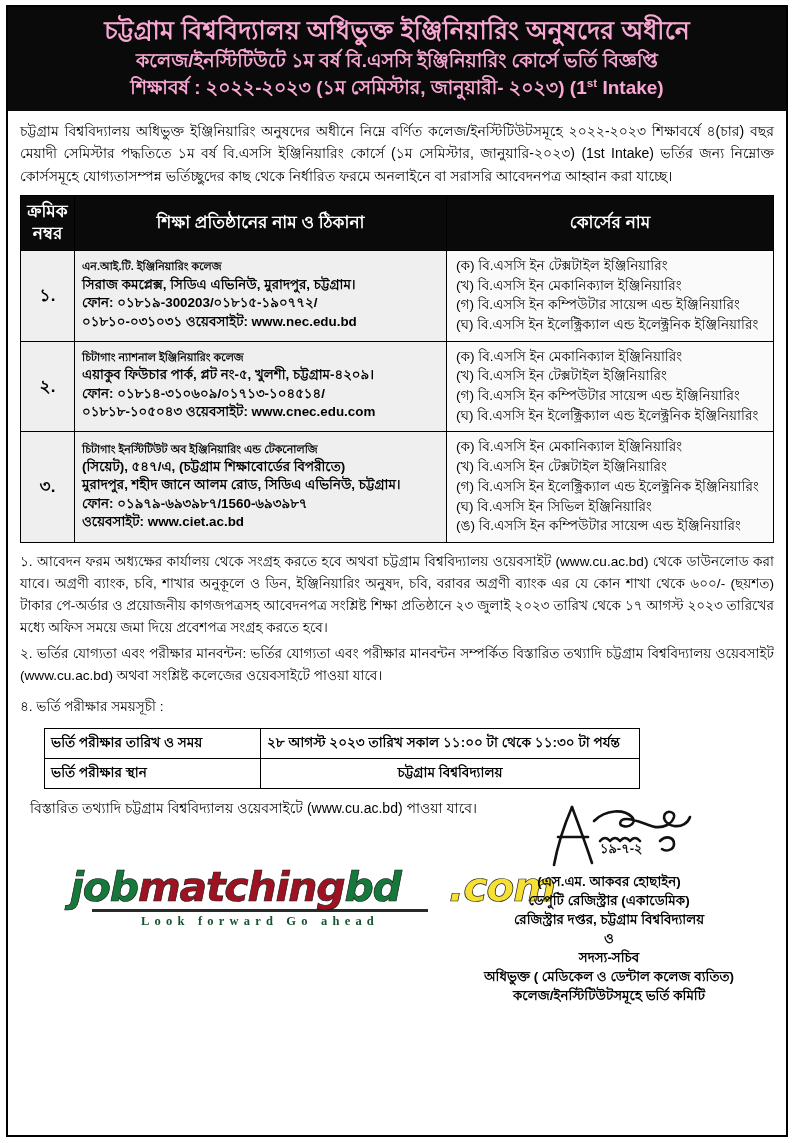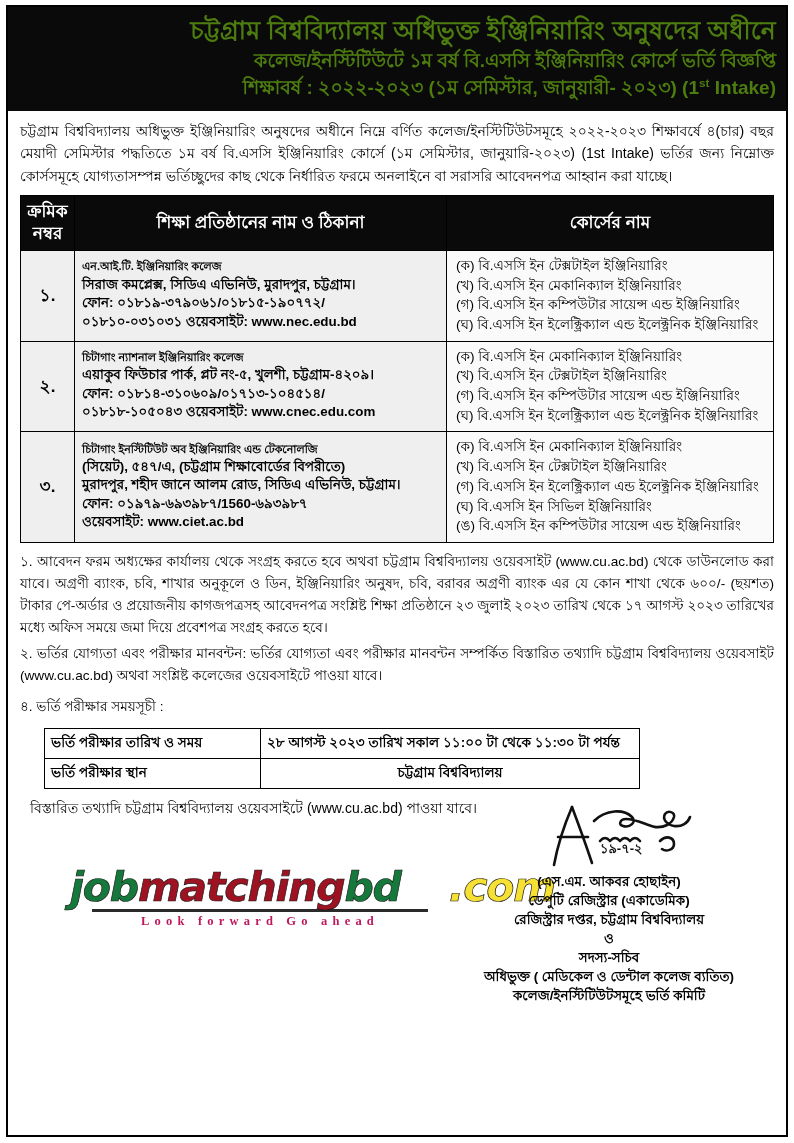--- a/index.html
+++ b/index.html
@@ -26,23 +26,23 @@
     height: 100%;
     border: 2px solid #000;
     background: #fff;
     display: flex;
     flex-direction: column;
   }
 
   
   .header-banner {
     background: #0a0a0a;
-    color: #4d7c0f;
+    color: #f9a8d4;
     padding: 9px 10px 11px 10px;
-    text-align: right;
+    text-align: center;
     line-height: 1.18;
   }
   .header-line1 {
     font-size: 25px;
     font-weight: 700;
     letter-spacing: 0.2px;
     white-space: nowrap;
   }
   .header-line2 {
     font-size: 19px;
@@ -190,21 +190,21 @@
   .logo-rule {
     height: 3px;
     background: #2a2a2a;
     width: 336px;
     margin: 1px auto 2px auto;
   }
   .logo-tag {
     font-family: "Liberation Serif", serif;
     font-size: 12.5px;
     font-weight: 700;
-    color: #be185d;
+    color: #14532d;
     letter-spacing: 5.2px;
     white-space: nowrap;
   }
 
   .sign-block {
     width: 330px;
     text-align: center;
     margin-right: 4px;
     margin-top: -26px;
   }
@@ -245,21 +245,21 @@
             <th class="col-crs">কোর্সের নাম</th>
           </tr>
         </thead>
         <tbody>
 
           <tr>
             <td class="cell-sl">১.</td>
             <td class="cell-inst">
               <div class="inst-name">এন.আই.টি. ইঞ্জিনিয়ারিং কলেজ</div>
               <div class="inst-line">সিরাজ কমপ্লেক্স, সিডিএ এভিনিউ, মুরাদপুর, চট্টগ্রাম।</div>
-              <div class="inst-line">ফোন: ০১৮১৯-৩৭৯০৬১/০১৮১৫-১৯০৭৭২/</div>
+              <div class="inst-line">ফোন: ০১৮১৯-300203/০১৮১৫-১৯০৭৭২/</div>
               <div class="inst-line">০১৮১০-০৩১০৩১ ওয়েবসাইট: www.nec.edu.bd</div>
             </td>
             <td class="cell-crs">
               <div class="course-item">(ক) বি.এসসি ইন টেক্সটাইল ইঞ্জিনিয়ারিং</div>
               <div class="course-item">(খ) বি.এসসি ইন মেকানিক্যাল ইঞ্জিনিয়ারিং</div>
               <div class="course-item">(গ) বি.এসসি ইন কম্পিউটার সায়েন্স এন্ড ইঞ্জিনিয়ারিং</div>
               <div class="course-item">(ঘ) বি.এসসি ইন ইলেক্ট্রিক্যাল এন্ড ইলেক্ট্রনিক ইঞ্জিনিয়ারিং</div>
             </td>
           </tr>
 

